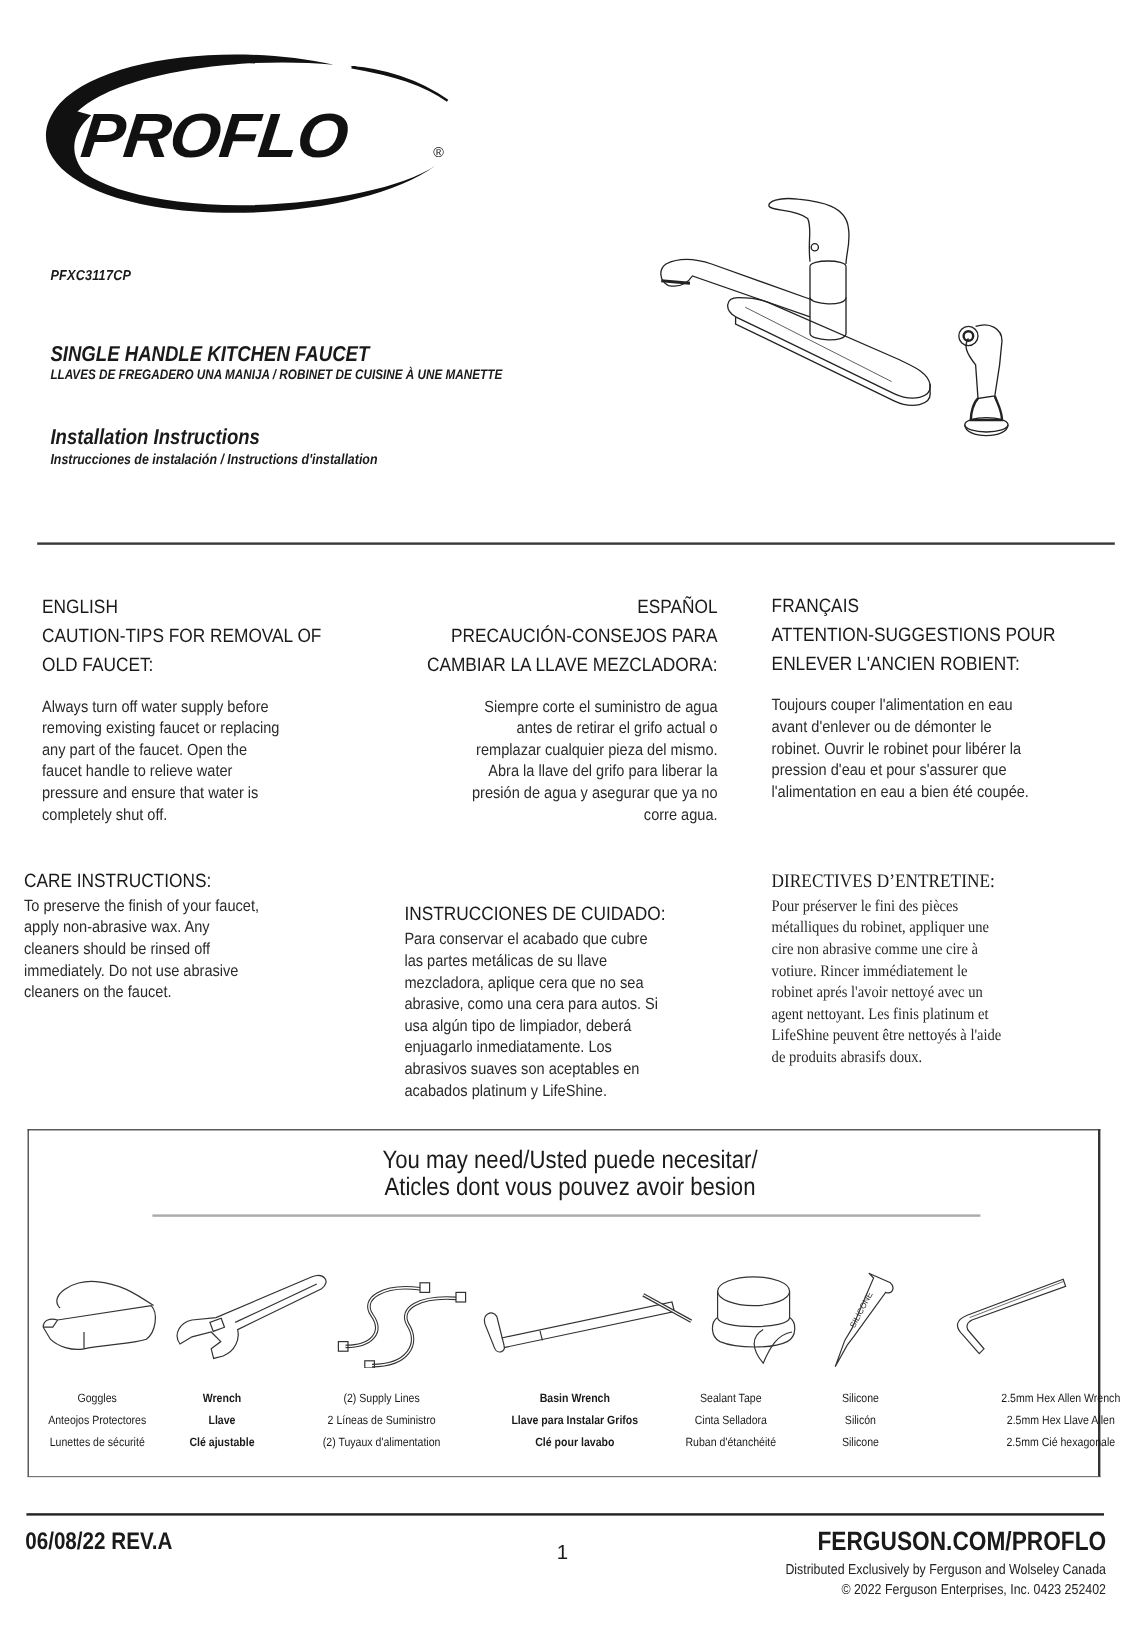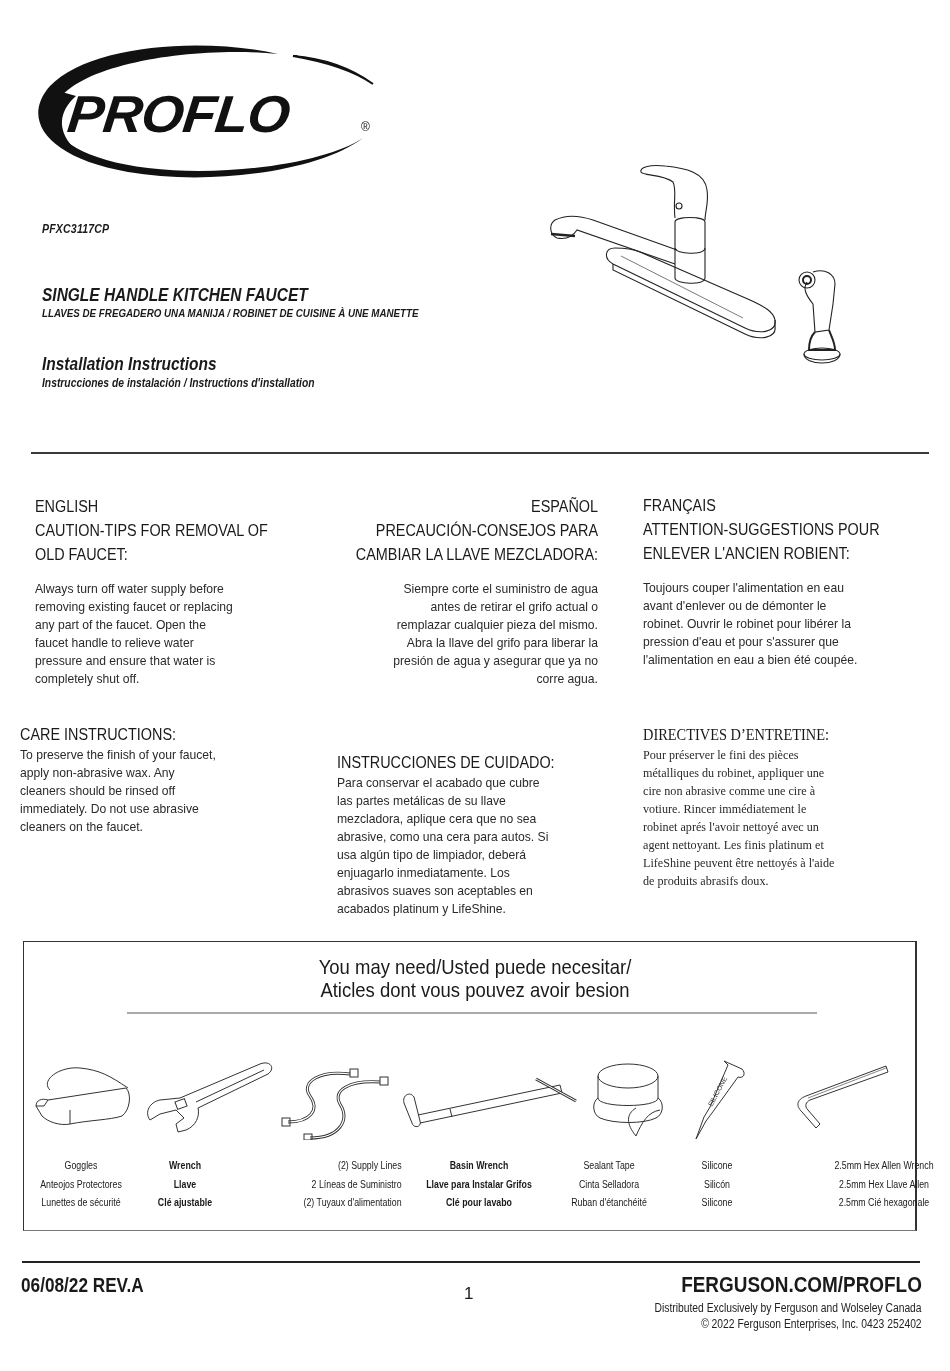--- a/index.html
+++ b/index.html
@@ -216,21 +216,21 @@
 <div class="abs tool" style="left:26px; width:110px;">
   <span>Goggles</span>
   <span>Anteojos Protectores</span>
   <span>Lunettes de sécurité</span>
 </div>
 <div class="abs tool" style="left:139px; width:92px;font-weight:bold;">
   <span>Wrench</span>
   <span>Llave</span>
   <span>Clé ajustable</span>
 </div>
-<div class="abs tool" style="left:270px; width:140px;text-align:right;">
+<div class="abs tool" style="left:248px; width:140px;">
   <span>(2) Supply Lines</span>
   <span>2 Líneas de Suministro</span>
   <span>(2) Tuyaux d'alimentation</span>
 </div>
 <div class="abs tool" style="left:408px; width:142px;font-weight:bold;">
   <span>Basin Wrench</span>
   <span>Llave para Instalar Grifos</span>
   <span>Clé pour lavabo</span>
 </div>
 <div class="abs tool" style="left:553px; width:112px;">

